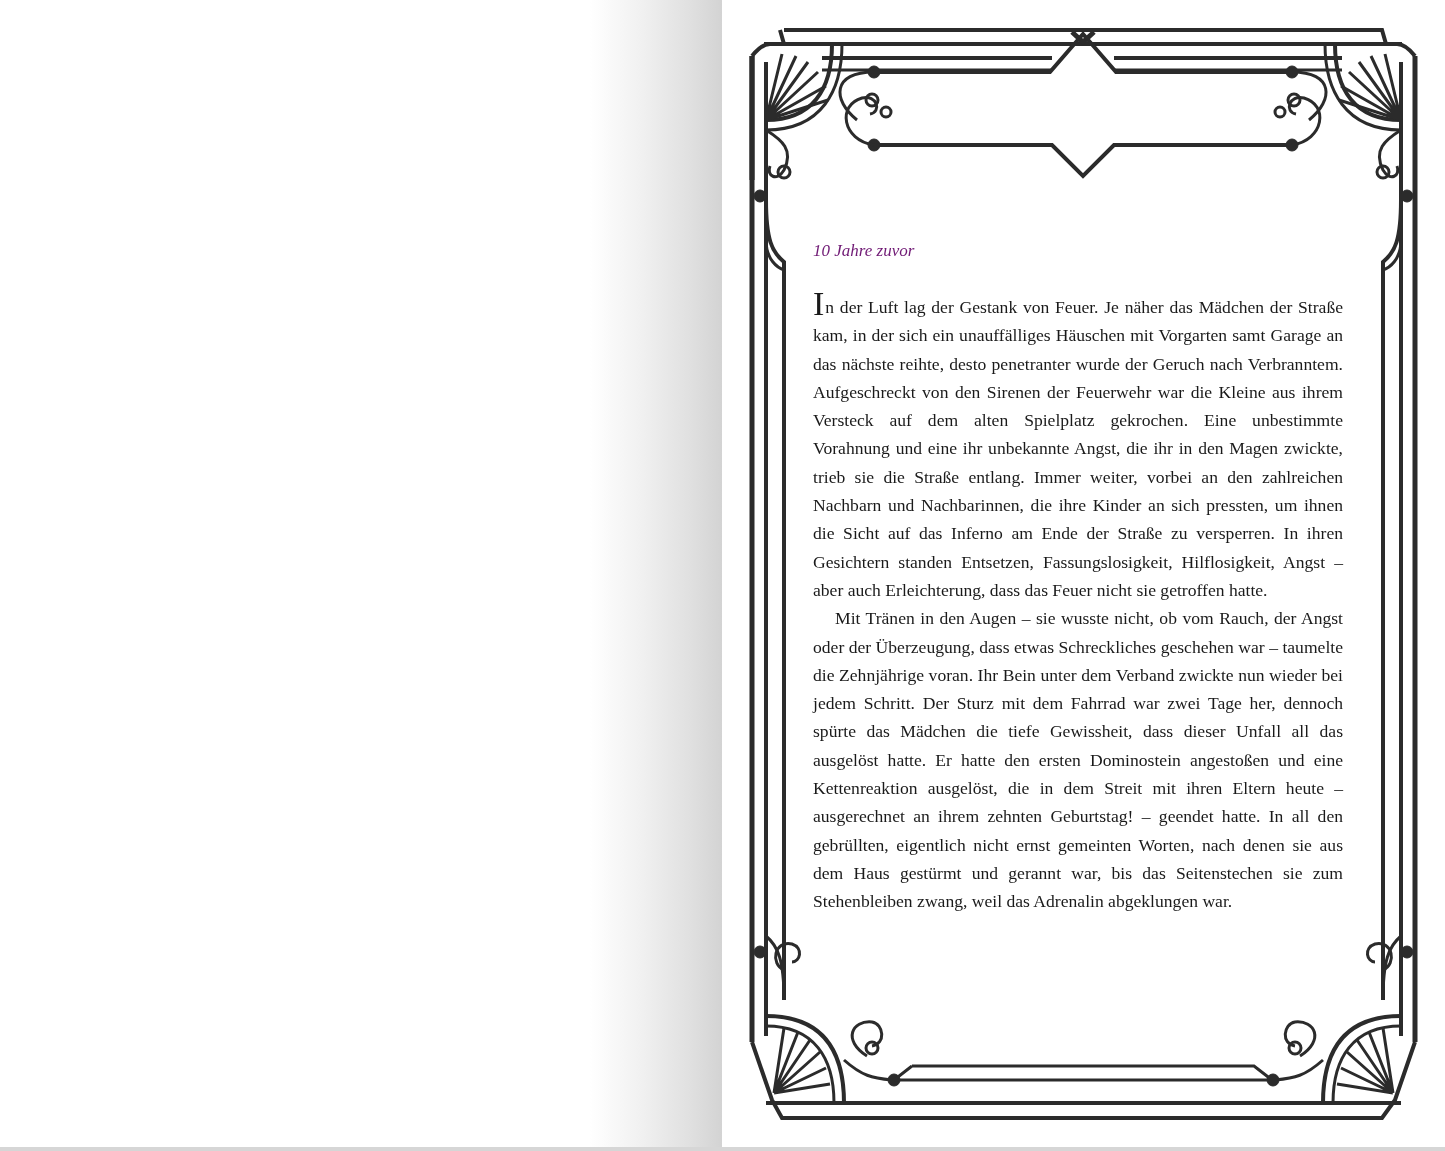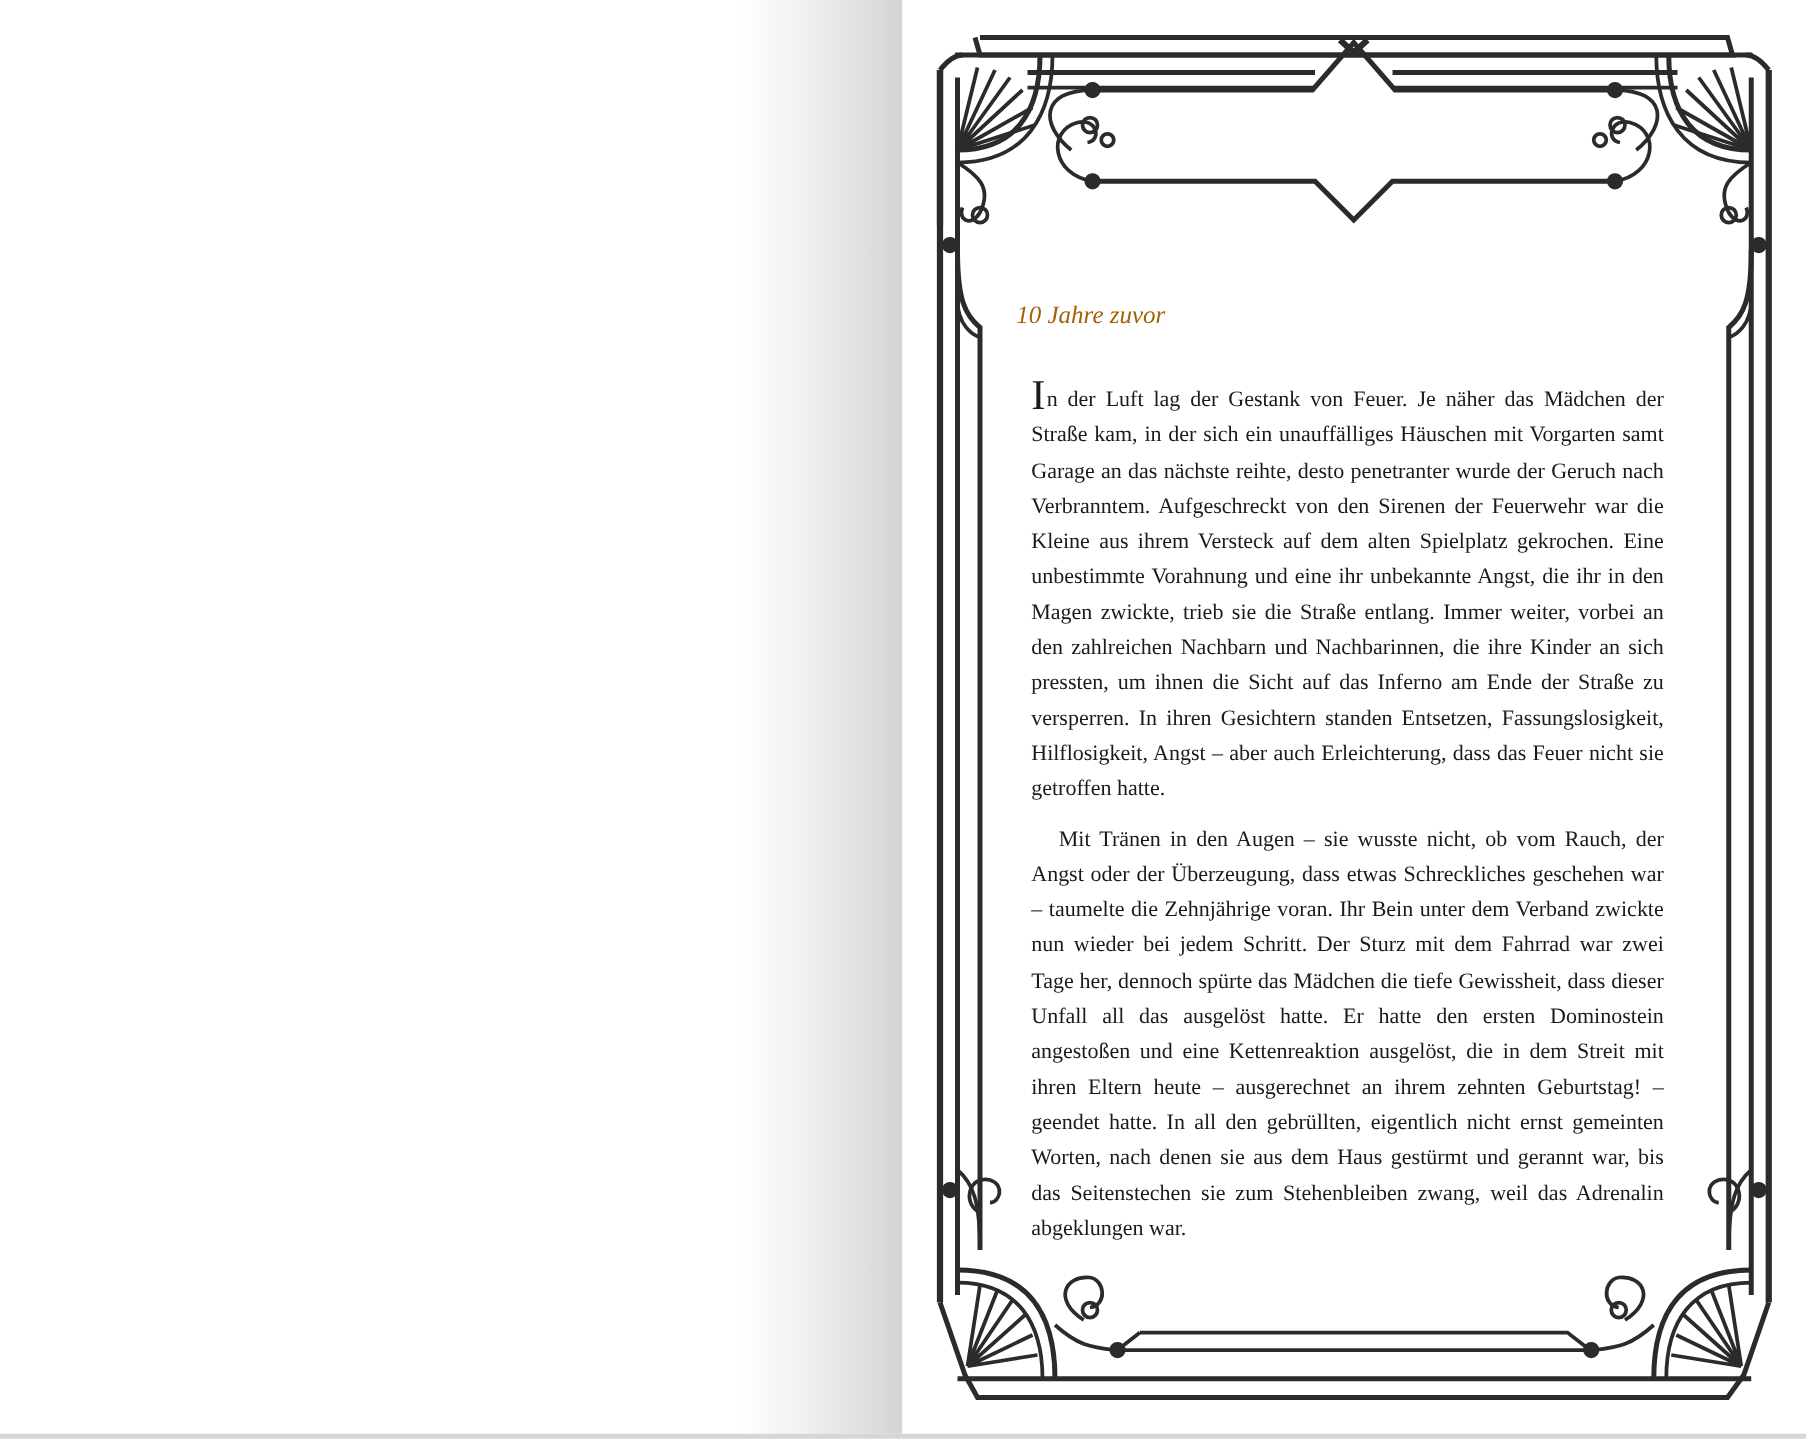--- a/index.html
+++ b/index.html
@@ -23,28 +23,28 @@
   .frame { position:absolute; left:0; top:0; width:723px; height:1147px; }
   .frame svg { position:absolute; left:0; top:0; }
 
   .title {
     position:absolute; left:722px; top:76px; width:723px; text-align:center;
     font-family:"Liberation Serif", "DejaVu Serif", serif;
     font-size:58px; letter-spacing:-1px; color:#111; line-height:1;
   }
   .subtitle {
     position:absolute; left:813px; top:241px;
-    font-style:italic; font-size:20px; color:#a16207;
+    font-style:italic; font-size:17px; color:#701a75;
   }
   .body-text {
     position:absolute; left:813px; top:293px; width:530px;
     font-size:17.6px; line-height:28.3px; color:#1a1a1a;
     text-align:justify; hyphens:manual;
   }
-  .body-text p { margin:12px; }
+  .body-text p { margin:0; }
   .body-text p.indent { text-indent:22px; }
   .dropcap {
     font-size:34px; line-height:20px; vertical-align:-2px;
     margin-right:1px;
   }
 </style>
 </head>
 <body>
 
 <div class="spread">

